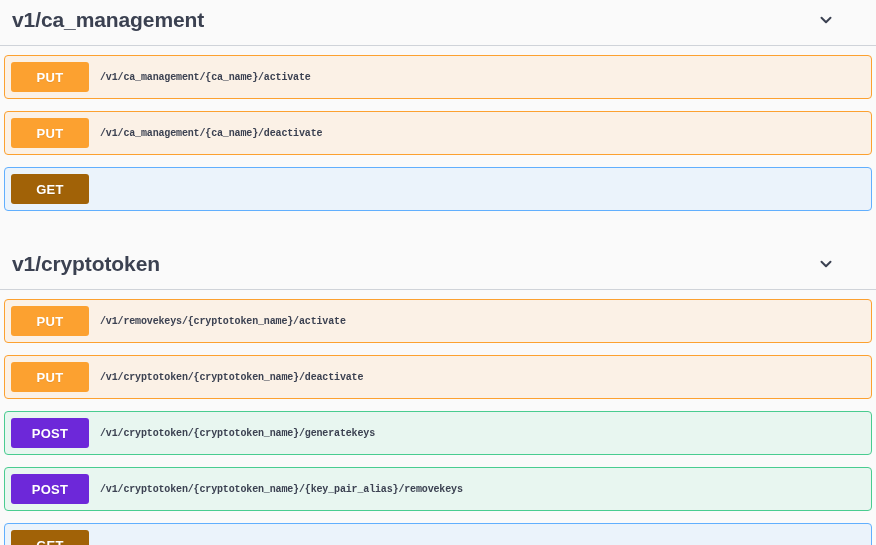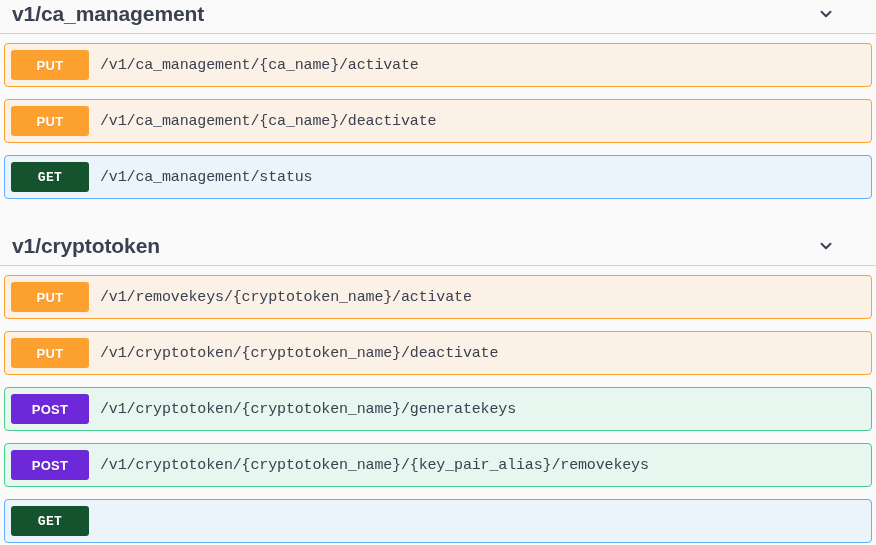--- a/index.html
+++ b/index.html
@@ -24,21 +24,21 @@
   
   .tag-section { margin: 0; }
 
   .tag-header {
     display: flex;
     align-items: center;
     justify-content: space-between;
     cursor: pointer;
     border-bottom: 1px solid #cfd3d9;
     padding: 0 10px 6px 12px;
-    height: 34px;
+    height: 46px;
     box-sizing: border-box;
   }
   .tag-title {
     font-family: "Liberation Sans", sans-serif;
     font-size: 21px;
     font-weight: bold;
     color: #3b4151;
     letter-spacing: -0.1px;
     line-height: 26px;
   }
@@ -79,31 +79,31 @@
     font-family: "Liberation Sans", sans-serif;
     font-size: 13px;
     font-weight: bold;
     color: #ffffff;
     letter-spacing: 0.3px;
     text-shadow: 0 1px 0 rgba(0,0,0,0.08);
   }
 
   .op-path {
     font-family: "Liberation Mono", monospace;
-    font-size: 15px;
-    font-weight: normal;
+    font-size: 10px;
+    font-weight: bold;
     color: #3b4151;
     padding-left: 11px;
     white-space: nowrap;
     letter-spacing: -0.15px;
   }
 
   
   .m-put  { background: #fca130; }
-  .m-get  { background: #14532d; font-family: Liberation Mono, monospace; }
+  .m-get  { background: #a16207; }
   .m-post { background: #6d28d9; }
 
   .r-put  { background: #fbf1e6; border: 1px solid #fca130; }
   .r-get  { background: #ebf3fb; border: 1px solid #61affe; }
   .r-post { background: #e8f6f0; border: 1px solid #49cc90; }
 
   .section-gap { height: 22px; }
 </style>
 </head>
 <body>
@@ -126,21 +126,20 @@
         <span class="op-path">/v1/ca_management/{ca_name}/activate</span>
       </div>
 
       <div class="op-row r-put">
         <span class="op-method m-put">PUT</span>
         <span class="op-path">/v1/ca_management/{ca_name}/deactivate</span>
       </div>
 
       <div class="op-row r-get">
         <span class="op-method m-get">GET</span>
-        <span class="op-path">/v1/ca_management/status</span>
       </div>
 
     </div>
   </div>
 
   <div class="section-gap"></div>
 
   <div class="tag-section">
     <div class="tag-header">
       <span class="tag-title">v1/cryptotoken</span>

